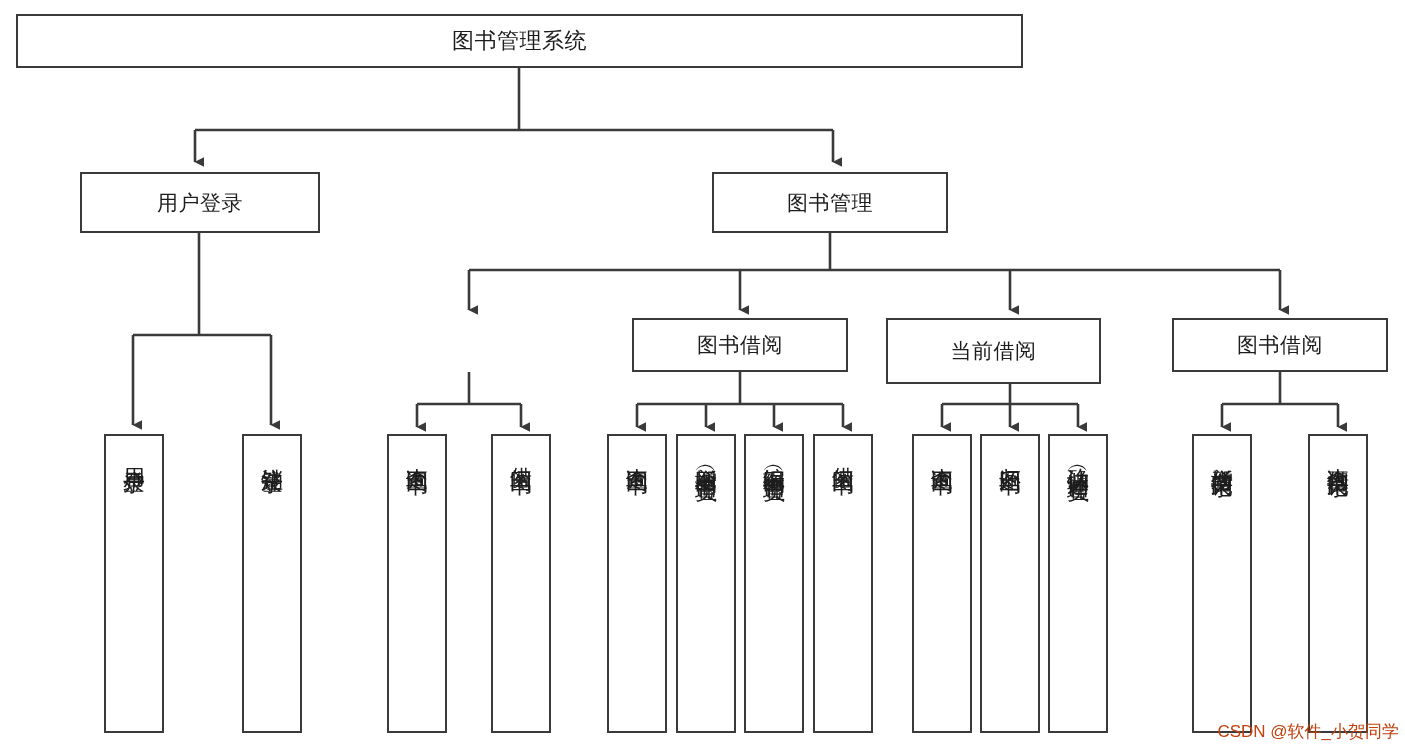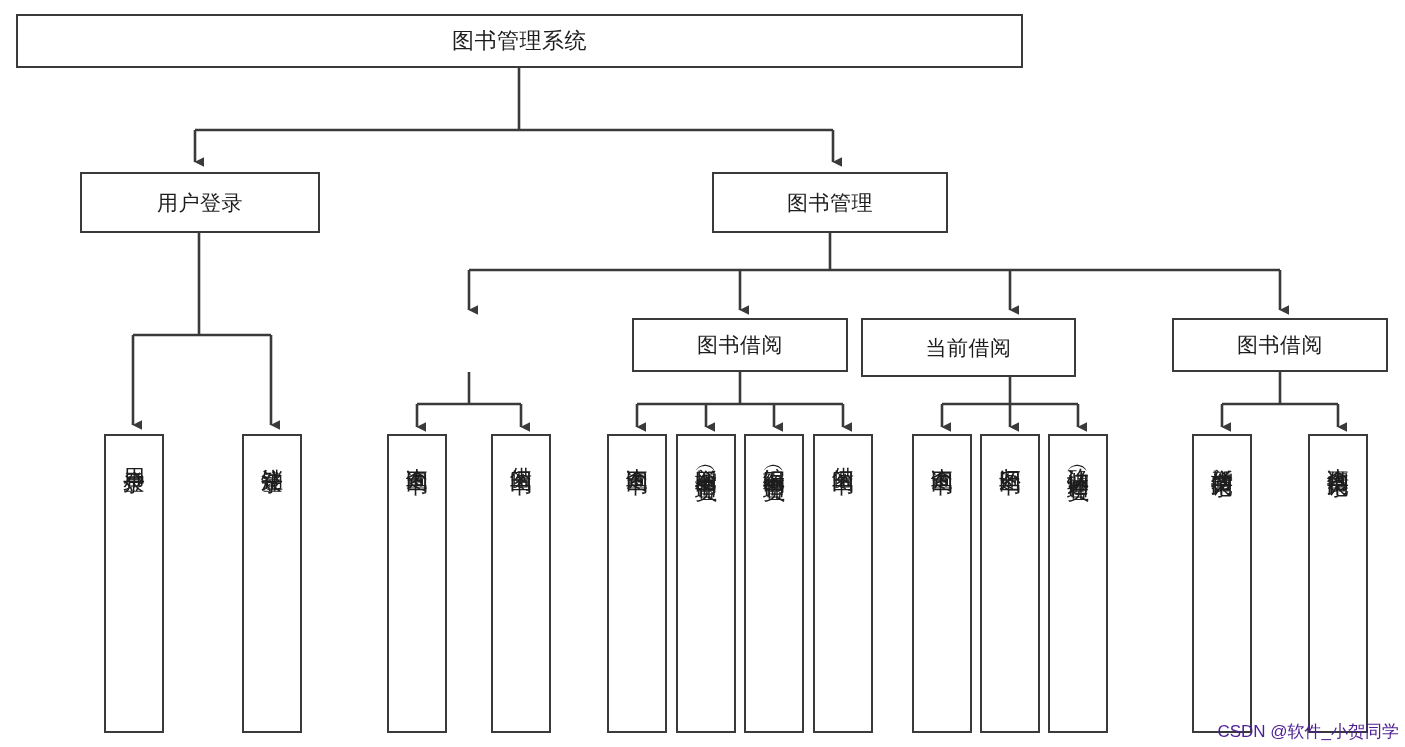--- a/index.html
+++ b/index.html
@@ -43,21 +43,21 @@
     font-size:22px;
     line-height:1.18;
     letter-spacing:2px;
     white-space:normal;
   }
   .watermark{
     position:absolute;
     right:6px;
     bottom:4px;
     font-size:17px;
-    color:#4c1d95;
+    color:#c2410c;
     z-index:5;
     white-space:nowrap;
     font-family:"Liberation Sans","DejaVu Sans",sans-serif;
   }
 </style>
 </head>
 <body>
 
 <div id="canvas">
 
@@ -118,21 +118,21 @@
   <div class="node h-node" style="left:80px;top:172px;width:240px;height:61px;">
     <span class="lbl">用户登录</span>
   </div>
   <div class="node h-node" style="left:712px;top:172px;width:236px;height:61px;">
     <span class="lbl">图书管理</span>
   </div>
 
   <div class="node h-node" style="left:632px;top:318px;width:216px;height:54px;">
     <span class="lbl">图书借阅</span>
   </div>
-  <div class="node h-node" style="left:861px;top:318px;width:215px;height:59px;">
+  <div class="node h-node" style="left:886px;top:318px;width:215px;height:66px;">
     <span class="lbl">当前借阅</span>
   </div>
   <div class="node h-node" style="left:1172px;top:318px;width:216px;height:54px;">
     <span class="lbl">图书借阅</span>
   </div>
 
   <div class="node leaf" style="left:104px;top:434px;width:60px;height:299px;">
     <span class="lbl">用户登录</span>
   </div>
   <div class="node leaf" style="left:242px;top:434px;width:60px;height:299px;">

